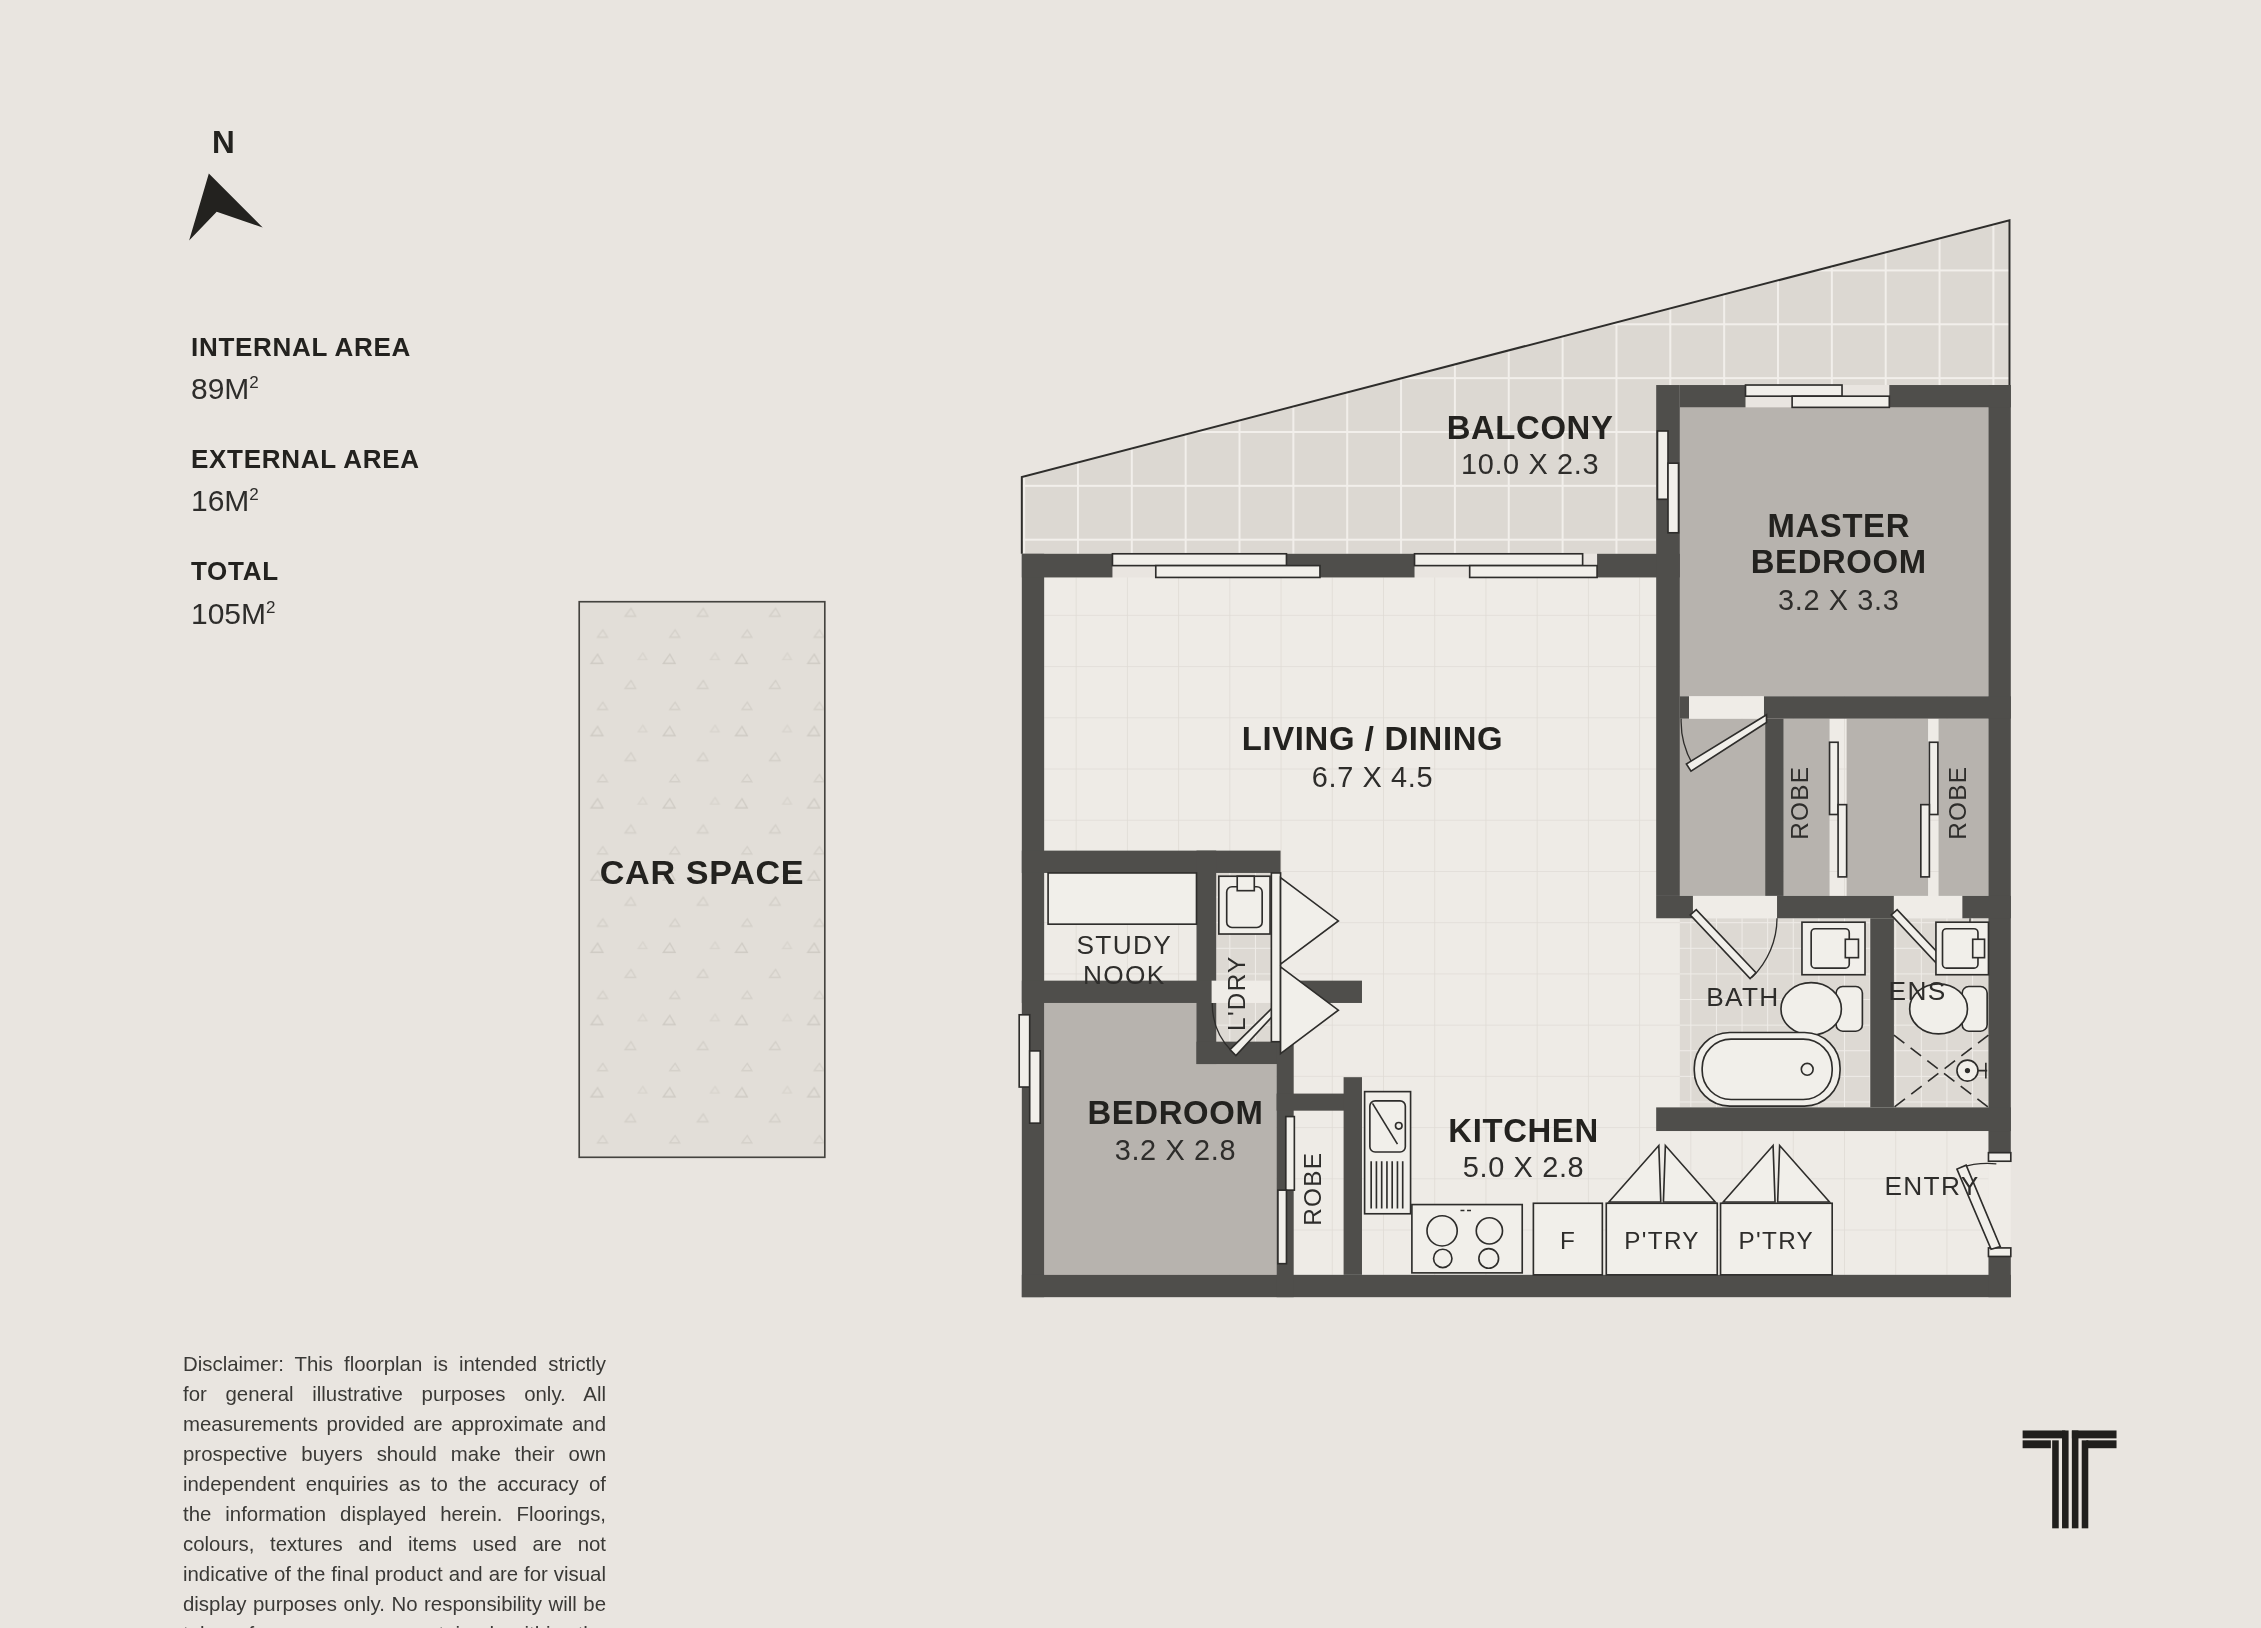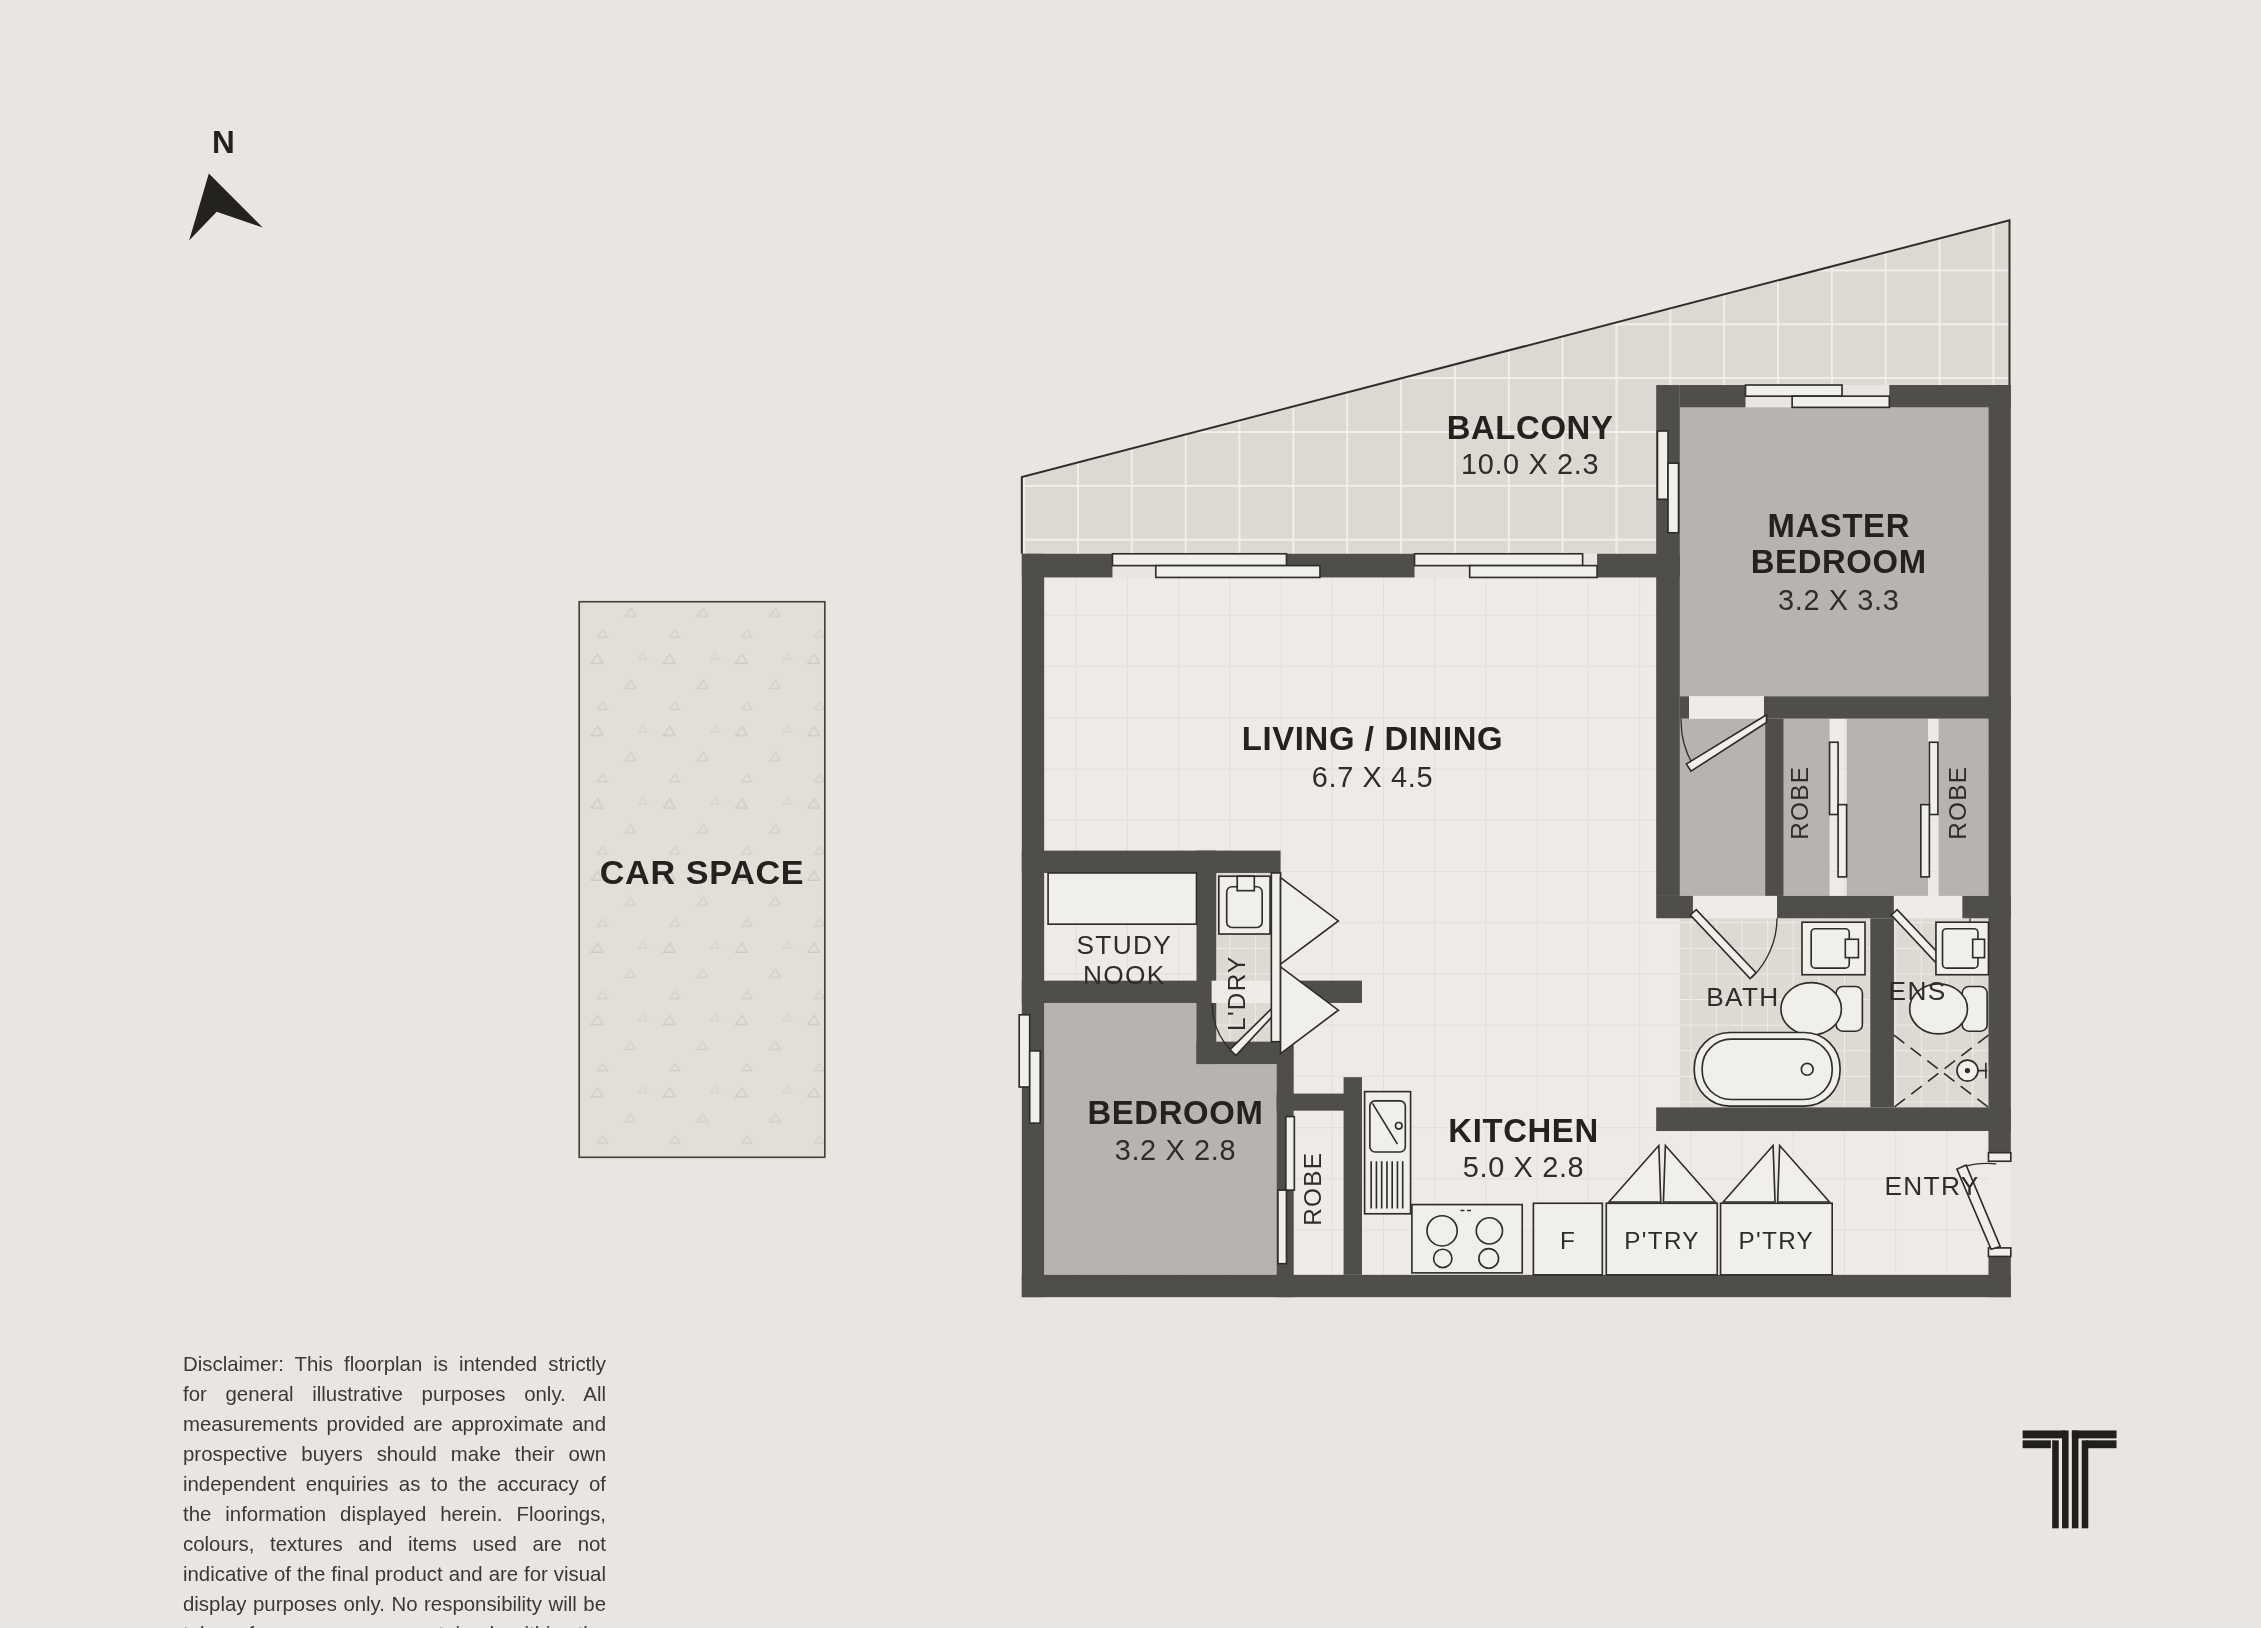--- a/index.html
+++ b/index.html
@@ -314,20 +314,28 @@
     <rect x="3080" y="2193" width="43" height="12"></rect>
     <rect x="3125" y="2193" width="10" height="134"></rect>
     <rect x="3140" y="2178" width="10" height="149"></rect>
     <rect x="3155" y="2178" width="68" height="12"></rect>
     <rect x="3177" y="2193" width="46" height="12"></rect>
     <rect x="3155" y="2178" width="10" height="149"></rect>
     <rect x="3170" y="2193" width="10" height="134"></rect>
   </g>
 </svg>
 
+<div class="areas">
+  <p class="hd">INTERNAL AREA</p>
+  <p class="val"><span>89M</span><sup>2</sup></p>
+  <p class="hd">EXTERNAL AREA</p>
+  <p class="val"><span>16M</span><sup>2</sup></p>
+  <p class="hd">TOTAL</p>
+  <p class="val"><span>105M</span><sup>2</sup></p>
+</div>
 
 <div class="disclaimer">
   <div>Disclaimer: This floorplan is intended strictly for general illustrative purposes only. All measurements provided are approximate and prospective buyers should make their own independent enquiries as to the accuracy of the information displayed herein. Floorings, colours, textures and items used are not indicative of the final product and are for visual display purposes only. No responsibility will be taken for any errors contained within the attached document.</div>
 
 </div>
 
 </div>
 
 
 </body></html>

